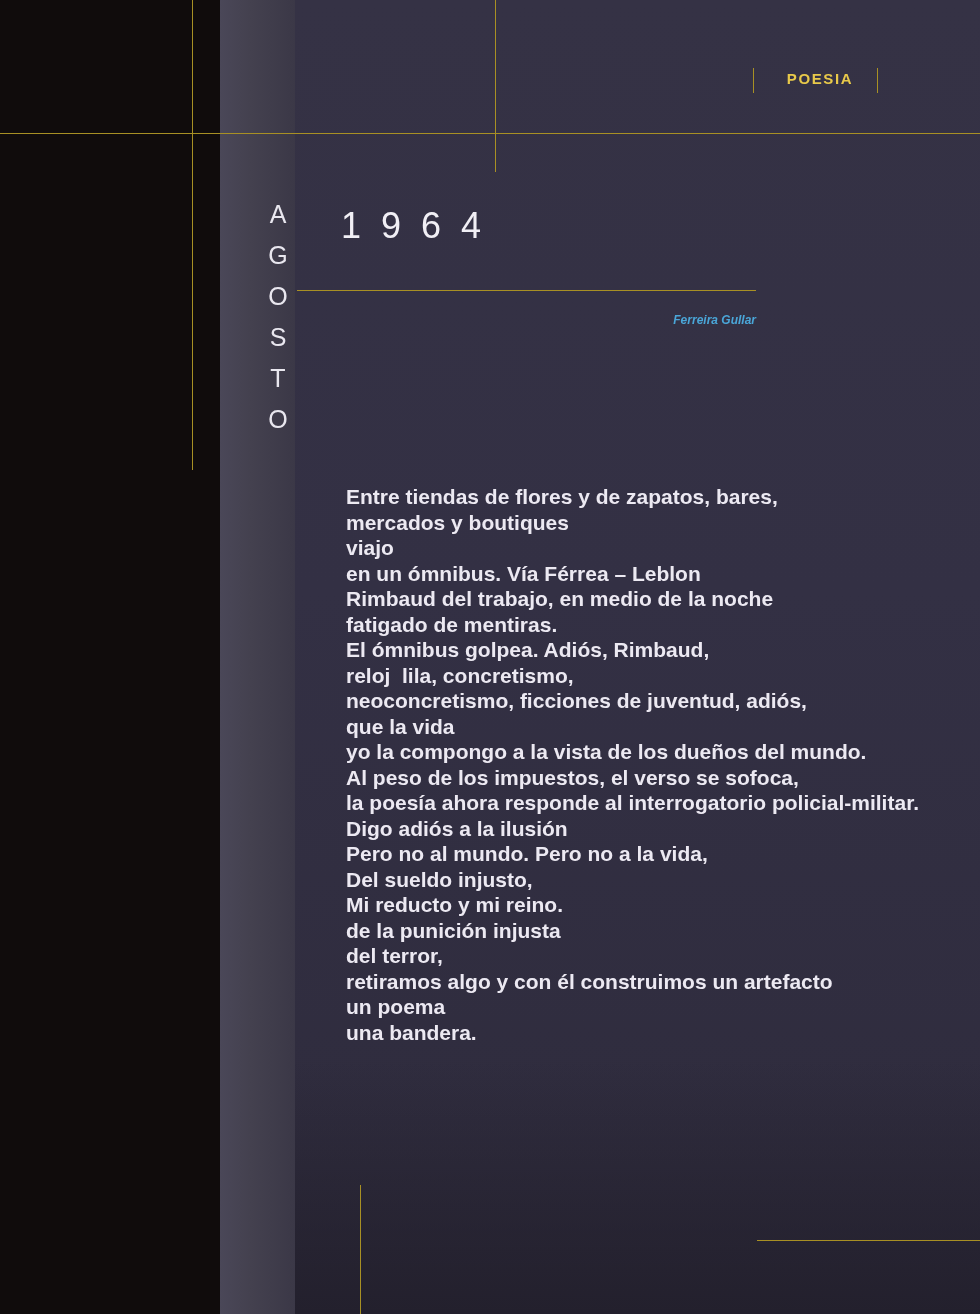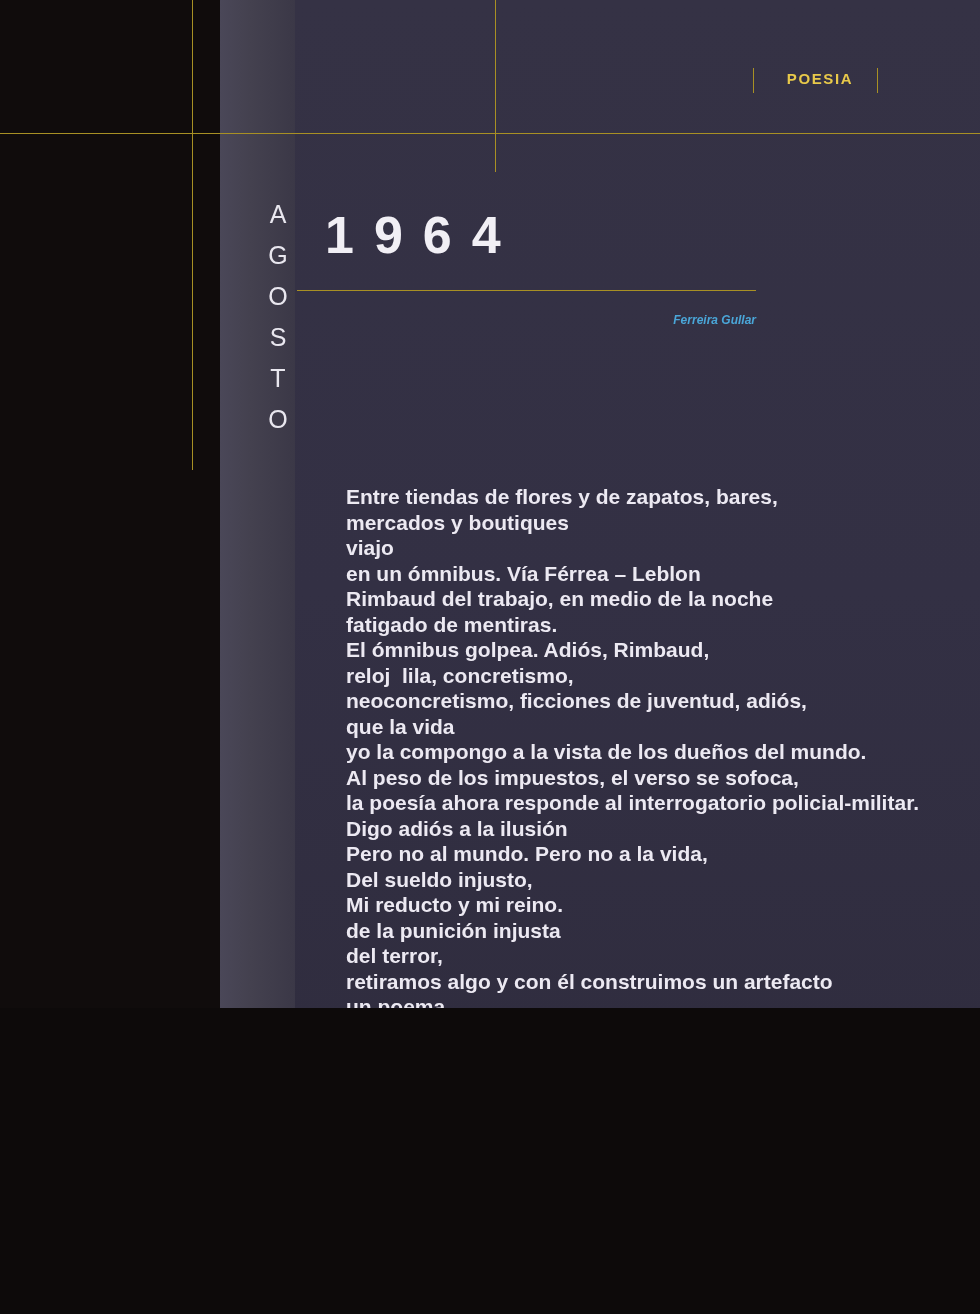--- a/index.html
+++ b/index.html
@@ -3,21 +3,21 @@
 <meta charset="utf-8">
 <style>
   html, body {
     margin: 0;
     padding: 0;
     background: #0d0a0a;
   }
   .page {
     position: relative;
     width: 980px;
-    height: 1008px;
+    height: 1314px;
     overflow: hidden;
     background: #0c4a6e;
     font-family: "Liberation Sans", sans-serif;
   }
   
   .band-black {
     position: absolute;
     left: 0; top: 0;
     width: 220px; height: 1314px;
     background: #100c0c;
@@ -109,25 +109,25 @@
     font-size: 25px;
     letter-spacing: 13px;
     font-weight: 300;
     writing-mode: vertical-rl;
     text-orientation: upright;
     white-space: nowrap;
   }
   
   .year {
     position: absolute;
-    left: 325px;
+    left: 341px;
     top: 205px;
     color: #f1eff5;
-    font-size: 52px;
-    font-weight: 700;
+    font-size: 36px;
+    font-weight: 400;
     letter-spacing: 20px;
   }
   
   .author {
     position: absolute;
     left: 400px;
     top: 313px;
     width: 356px;
     text-align: right;
     color: #4aa6d8;

